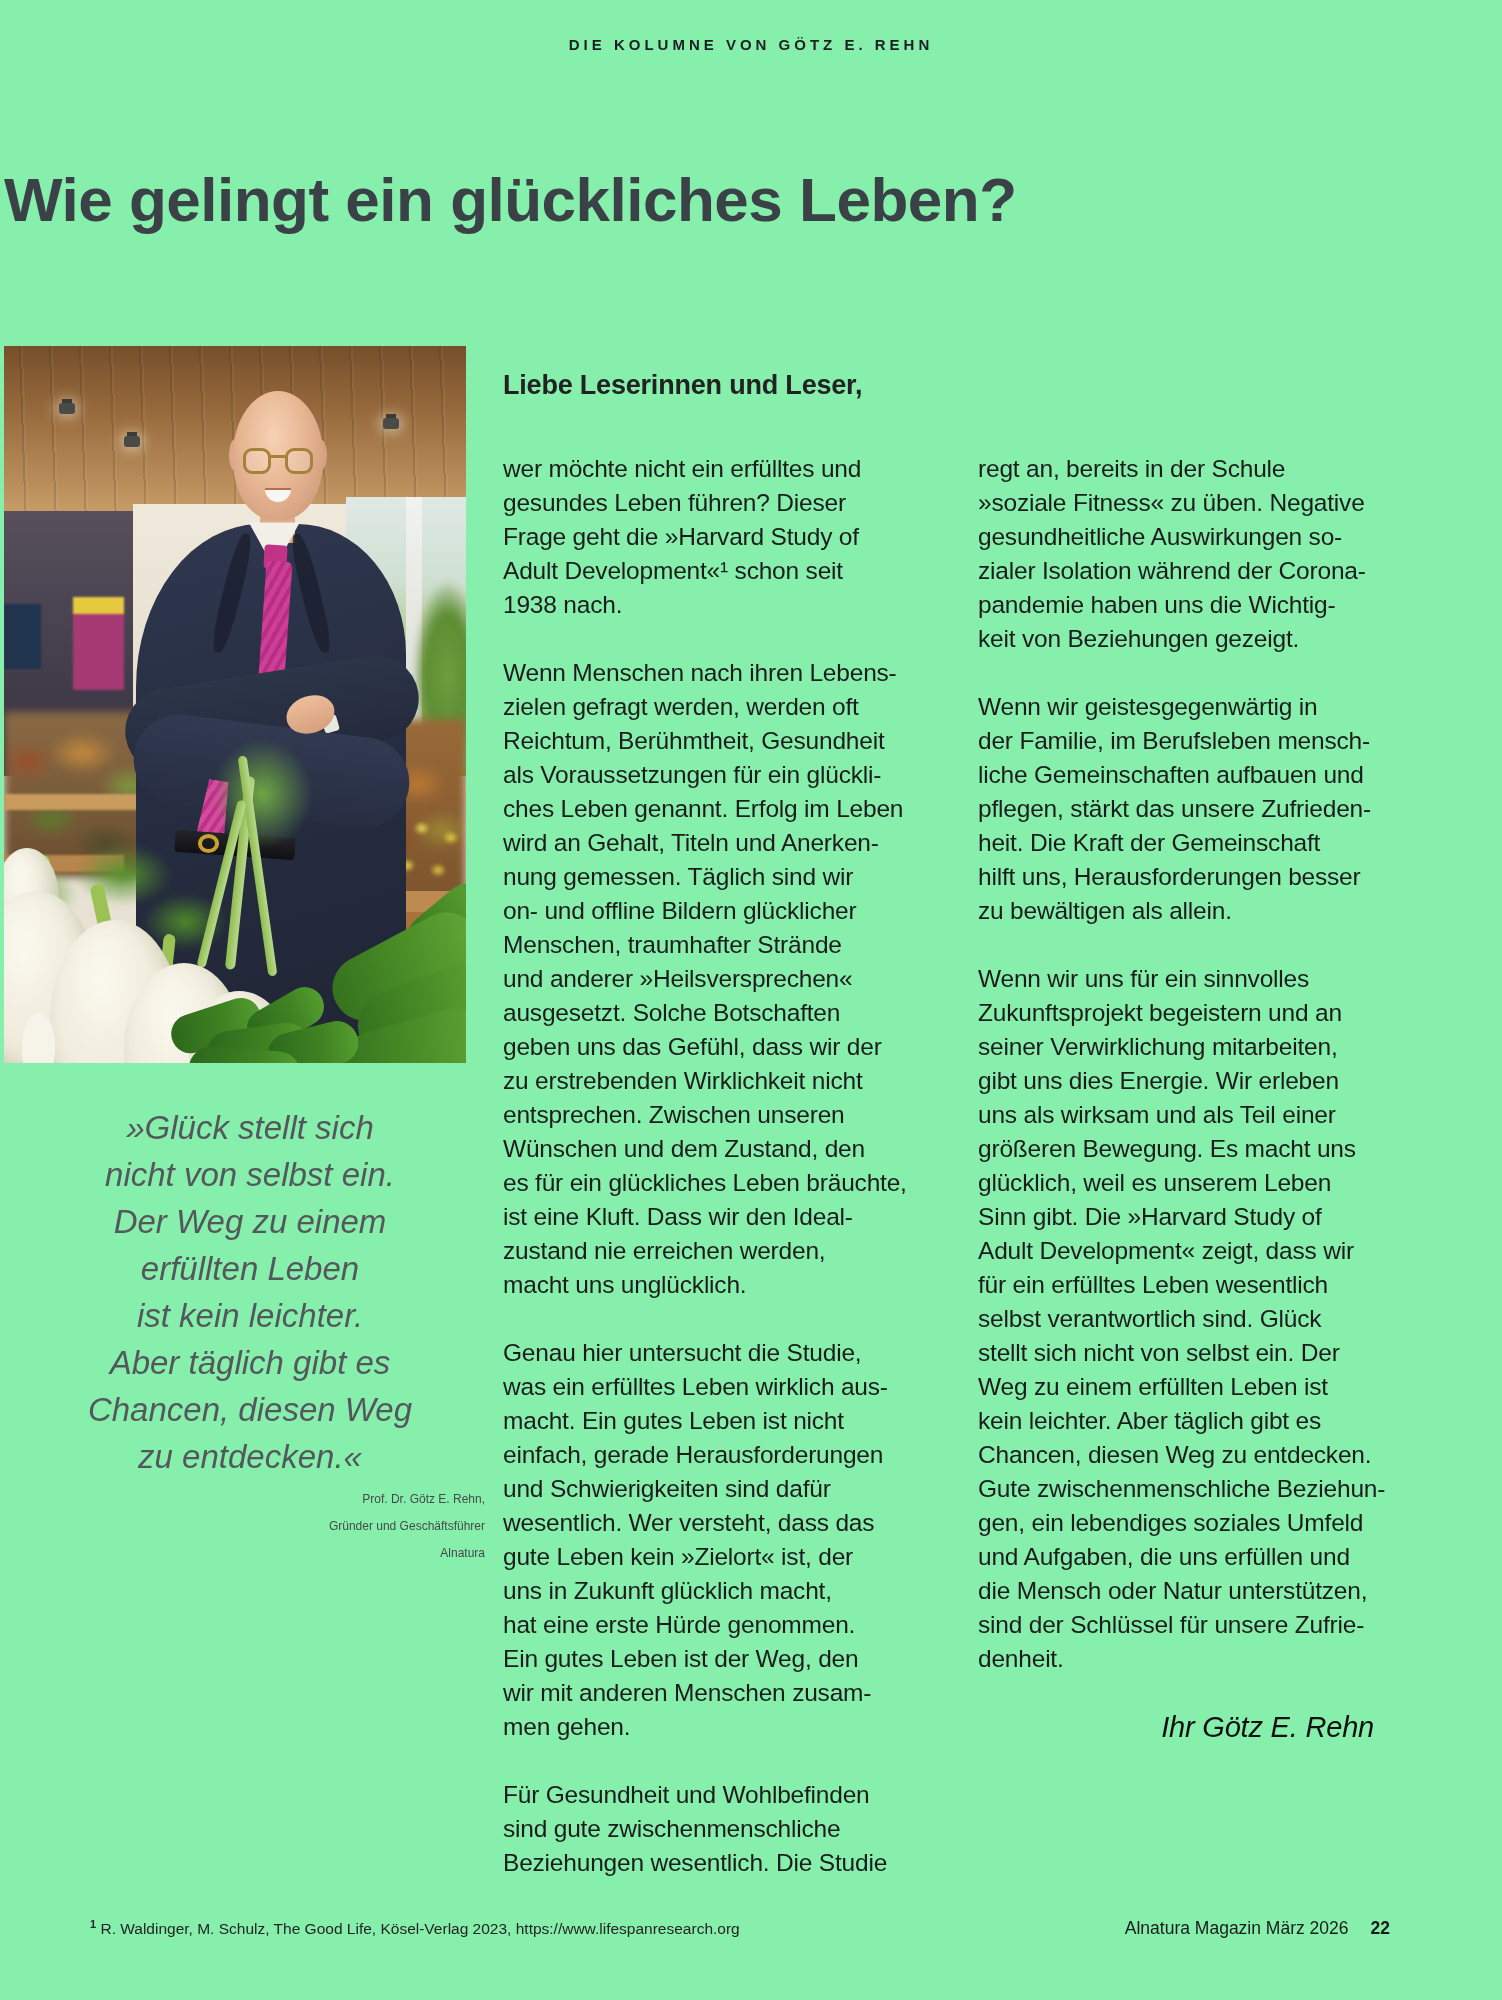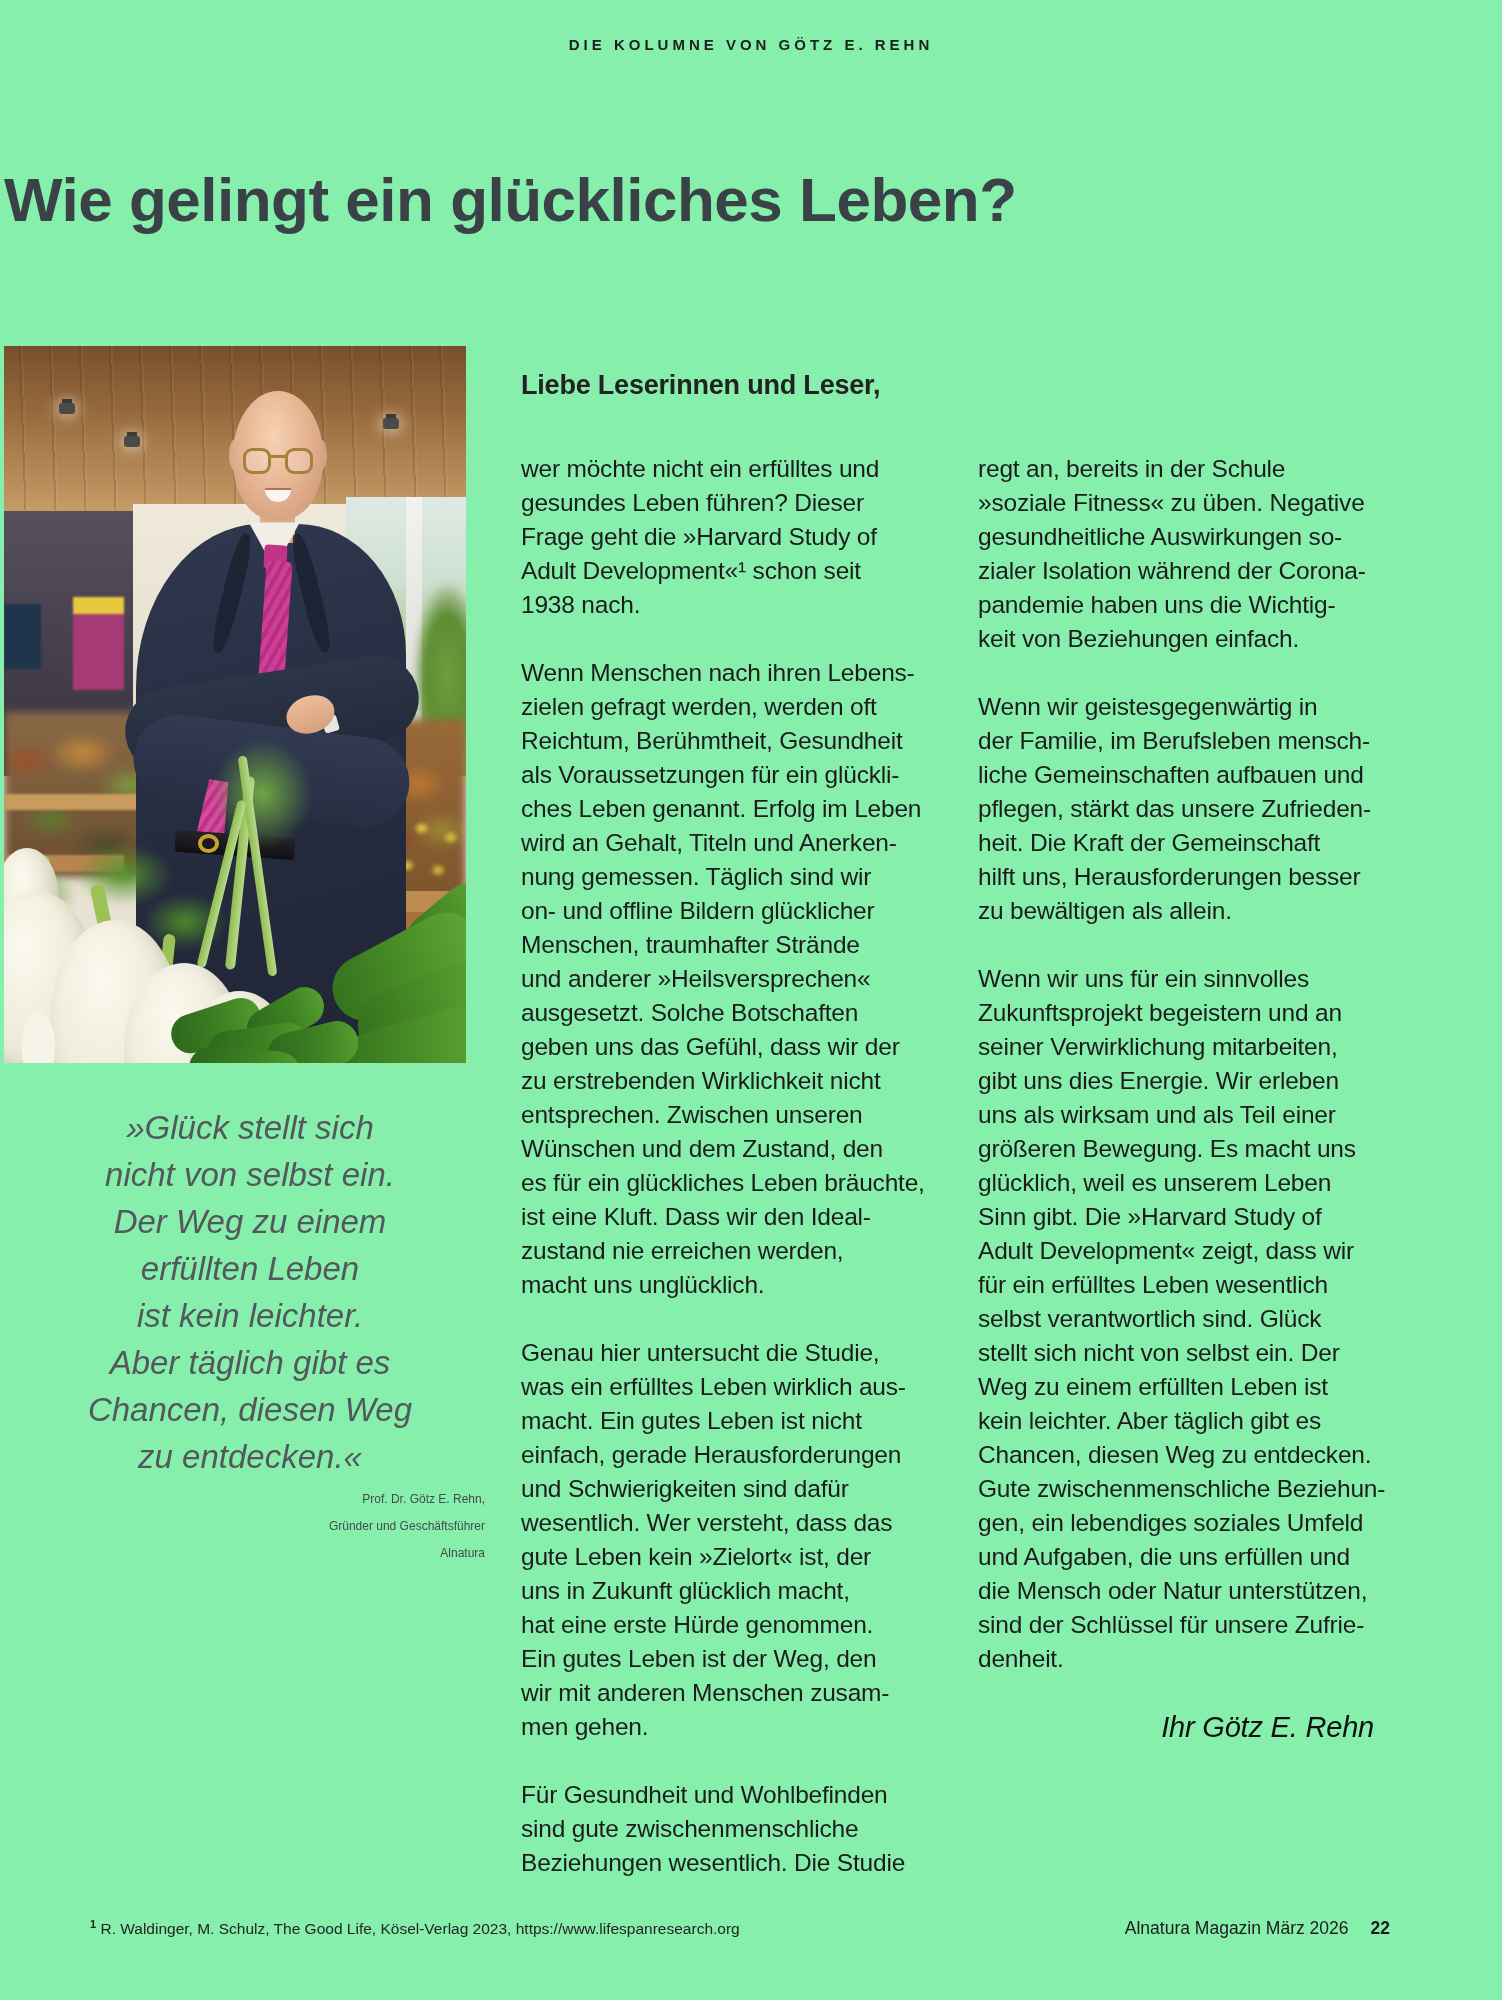--- a/index.html
+++ b/index.html
@@ -154,21 +154,21 @@
   .pullquote {
     position:absolute; left:15px; top:1104px; width:470px; text-align:center;
     font-style:italic; font-size:33px; line-height:47px; color:#54585c; white-space:pre-line;
   }
   .caption {
     position:absolute; left:15px; top:1486px; width:470px; text-align:right;
     font-size:12px; line-height:27px; color:#46494b; white-space:pre-line;
   }
   .col { position:absolute; font-size:24.5px; line-height:34px; letter-spacing:-0.2px; color:#1c1c1c; }
   .col p { margin:0 0 34px 0; white-space:pre-line; }
-  .col-middle { left:521px; top:368px; width:462px; }
+  .col-middle { left:503px; top:368px; width:462px; }
   .col-right  { left:978px; top:452px; width:430px; }
   .salutation { font-weight:bold; font-size:27px; margin-bottom:50px; color:#222; }
   .signature { text-align:right; padding-right:34px; font-weight:normal; font-style:italic;
     font-size:29px; color:#101010; margin-top:14px; }
   .footnote { position:absolute; left:90px; top:1918px; font-size:15.5px; color:#242424; }
   .footnote sup { font-size:11px; font-weight:bold; }
   .footer { position:absolute; right:112px; top:1918px; font-size:17.5px; color:#1b1b1b; }
   .footer .pagenum { font-weight:bold; margin-left:22px; }
 </style>
 </head>
@@ -302,21 +302,21 @@
 sind gute zwischenmenschliche
 Beziehungen wesentlich. Die Studie</p>
   </div>
 
   <div class="col col-right">
     <p>regt an, bereits in der Schule
 »soziale Fitness« zu üben. Negative
 gesundheitliche Auswirkungen so-
 zialer Isolation während der Corona-
 pandemie haben uns die Wichtig-
-keit von Beziehungen einfach.</p>
+keit von Beziehungen gezeigt.</p>
     <p>Wenn wir geistesgegenwärtig in
 der Familie, im Berufsleben mensch-
 liche Gemeinschaften aufbauen und
 pflegen, stärkt das unsere Zufrieden-
 heit. Die Kraft der Gemeinschaft
 hilft uns, Herausforderungen besser
 zu bewältigen als allein.</p>
     <p>Wenn wir uns für ein sinnvolles
 Zukunftsprojekt begeistern und an
 seiner Verwirklichung mitarbeiten,

